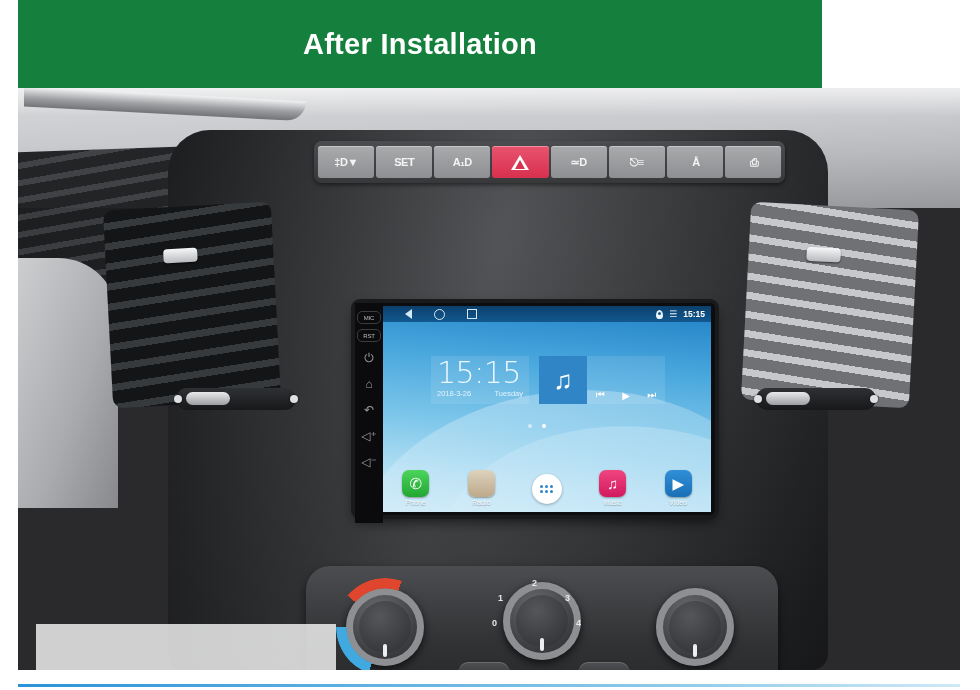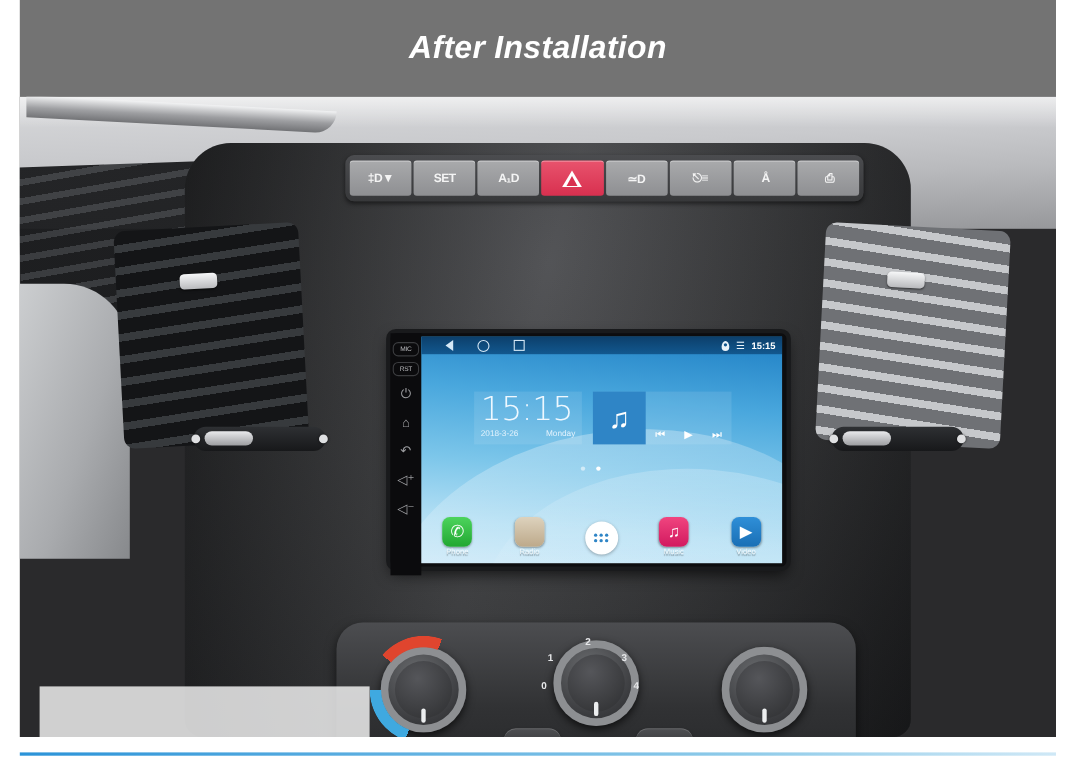--- a/index.html
+++ b/index.html
@@ -1,22 +1,22 @@
 <!DOCTYPE html>
 <html><head>
 <meta charset="utf-8">
 <style>
   html,body{margin:0;padding:0;background:#ffffff;}
   body{width:980px;height:690px;overflow:hidden;font-family:"Liberation Sans",sans-serif;}
 
   .page{position:relative;width:980px;height:690px;background:#ffffff;}
 
   
-  .banner{position:absolute;left:18px;top:0;width:942px;height:88px;
-          background:#737373;display:flex;align-items:center;justify-content:center;font-style:italic;}
+  .banner{position:absolute;left:18px;top:0;width:804px;height:88px;
+          background:#15803d;display:flex;align-items:center;justify-content:center;}
   .banner-title{color:#ffffff;font-size:29px;font-weight:bold;letter-spacing:.3px;
                 font-family:"Liberation Sans",sans-serif;}
 
   
   .photo{position:absolute;left:18px;top:88px;width:942px;height:582px;overflow:hidden;
          background:#2a2a2c;}
 
   
   .dash-top{position:absolute;left:0;top:0;width:942px;height:120px;
             background:linear-gradient(178deg,#d8d9db 0%,#c9cacd 38%,#b9babd 62%,#97989b 100%);}
@@ -275,21 +275,21 @@
             <span class="pin"></span>
             <span class="wifi">☰</span>
             <span class="sb-time">15:15</span>
           </div>
         </div>
 
         <div class="clock-w">
           <div class="clock-time">15:15</div>
           <div class="clock-sub">
             <span>2018-3-26</span>
-            <span>Monday</span>
+            <span>Tuesday</span>
           </div>
         </div>
 
         <div class="music-w">
           <div class="album">♫</div>
           <div class="mctrls">
             <span>⏮</span>
             <span>▶</span>
             <span>⏭</span>
           </div>

